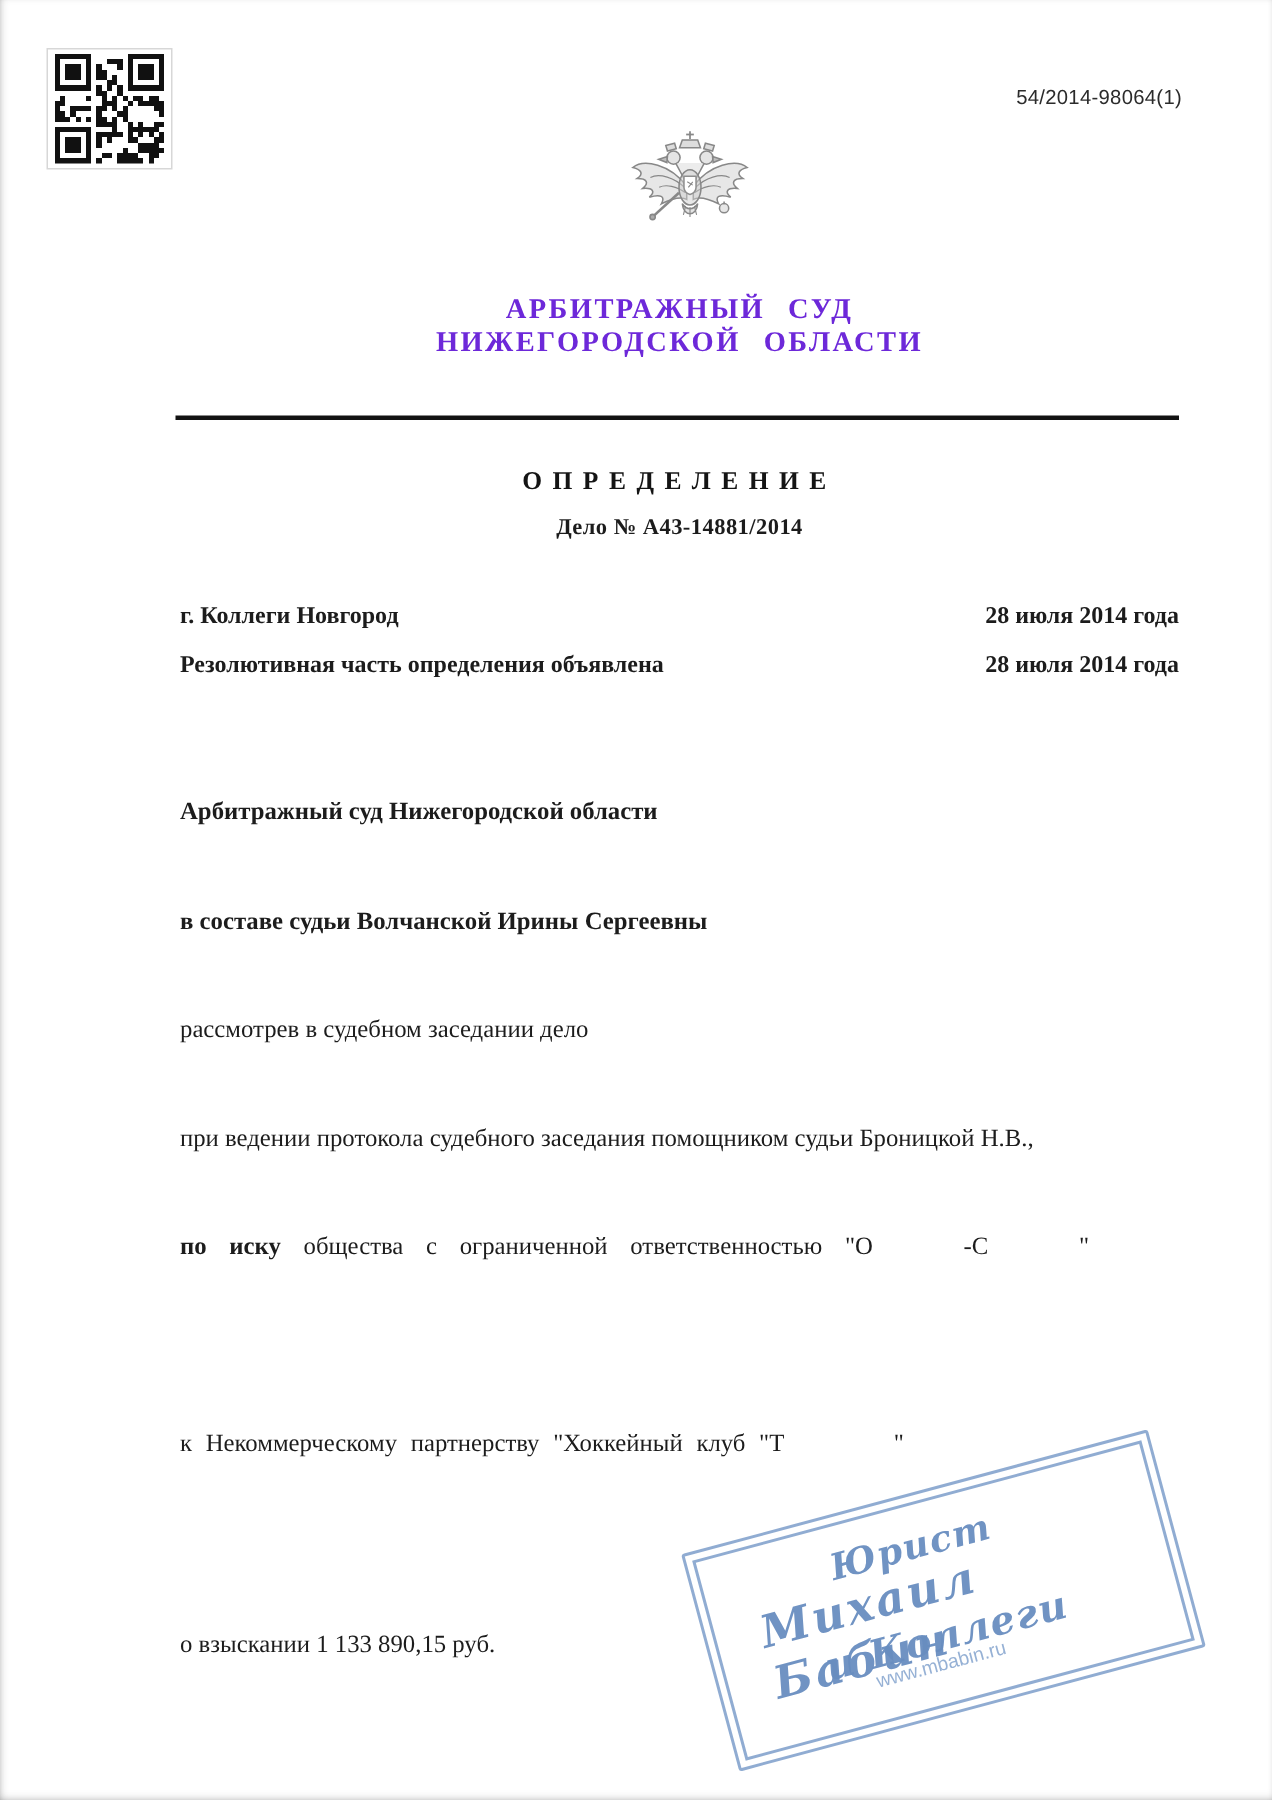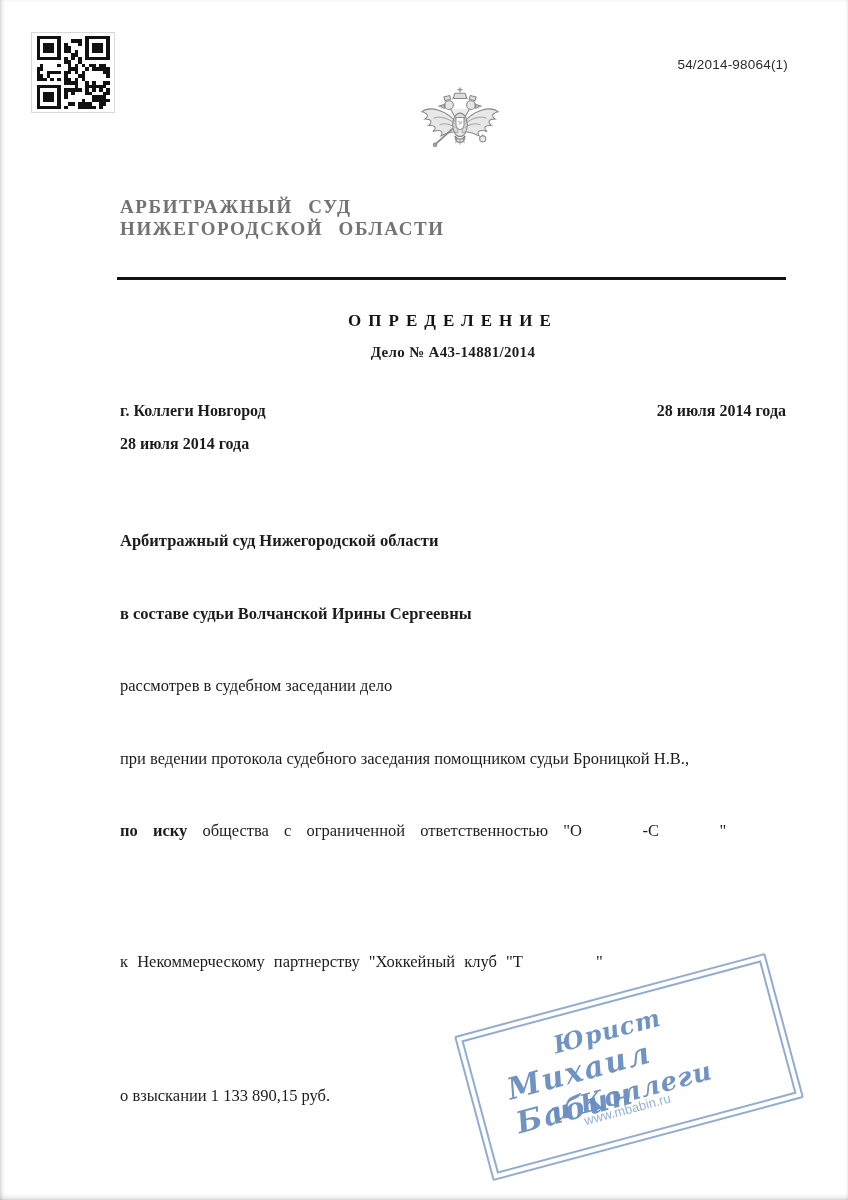--- a/index.html
+++ b/index.html
@@ -22,22 +22,22 @@
   .doc-number{
     position:absolute;top:57px;right:60px;
     font-family:"Liberation Sans", sans-serif;
     font-size:13.5px;color:#2b2b2b;letter-spacing:.2px;
   }
   .eagle{position:absolute;left:416px;top:86px;width:88px;height:88px;opacity:.82;}
   .eagle svg{width:100%;height:100%;display:block;}
   
   .content{position:absolute;left:120px;top:196px;width:666px;}
   .court-title{
-    text-align:left;font-weight:bold;font-size:19px;line-height:22px;
-    letter-spacing:1.6px;word-spacing:9px;color:#737373;
+    text-align:center;font-weight:bold;font-size:19px;line-height:22px;
+    letter-spacing:1.6px;word-spacing:9px;color:#6d28d9;
   }
   .court-title.l2{}
   .rule{margin-top:37px;border:0;border-top:3px solid #121212;height:0;margin-left:-3px;width:669px;}
   .opr-heading{
     margin-top:31px;text-align:center;font-weight:bold;font-size:17px;
     letter-spacing:7px;color:#141414;
   }
   .case-number{margin-top:13px;text-align:center;font-weight:bold;font-size:15px;letter-spacing:.3px;}
   .dates{margin-top:39px;font-weight:bold;font-size:16px;}
   .dates .row{display:flex;justify-content:space-between;line-height:22px;}
@@ -356,20 +356,21 @@
 
     <div class="opr-heading">ОПРЕДЕЛЕНИЕ</div>
     <div class="case-number">Дело № А43-14881/2014</div>
 
     <div class="dates">
       <div class="row">
         <span>г. Коллеги Новгород</span>
         <span>28 июля 2014 года</span>
       </div>
       <div class="row">
+        <span>Резолютивная часть определения объявлена</span>
         <span>28 июля 2014 года</span>
       </div>
     </div>
 
     <div class="body-block">
       <div class="doc-line b">Арбитражный суд Нижегородской области</div>
       <div class="doc-line b">в составе судьи Волчанской Ирины Сергеевны</div>
       <div class="doc-line">рассмотрев в судебном заседании дело</div>
       <div class="doc-line">при ведении протокола судебного заседания помощником судьи Броницкой Н.В.,</div>
       <div class="doc-line spread-wide"><span class="b">по иску</span><span> общества с ограниченной ответственностью "О    -С    "</span></div>

